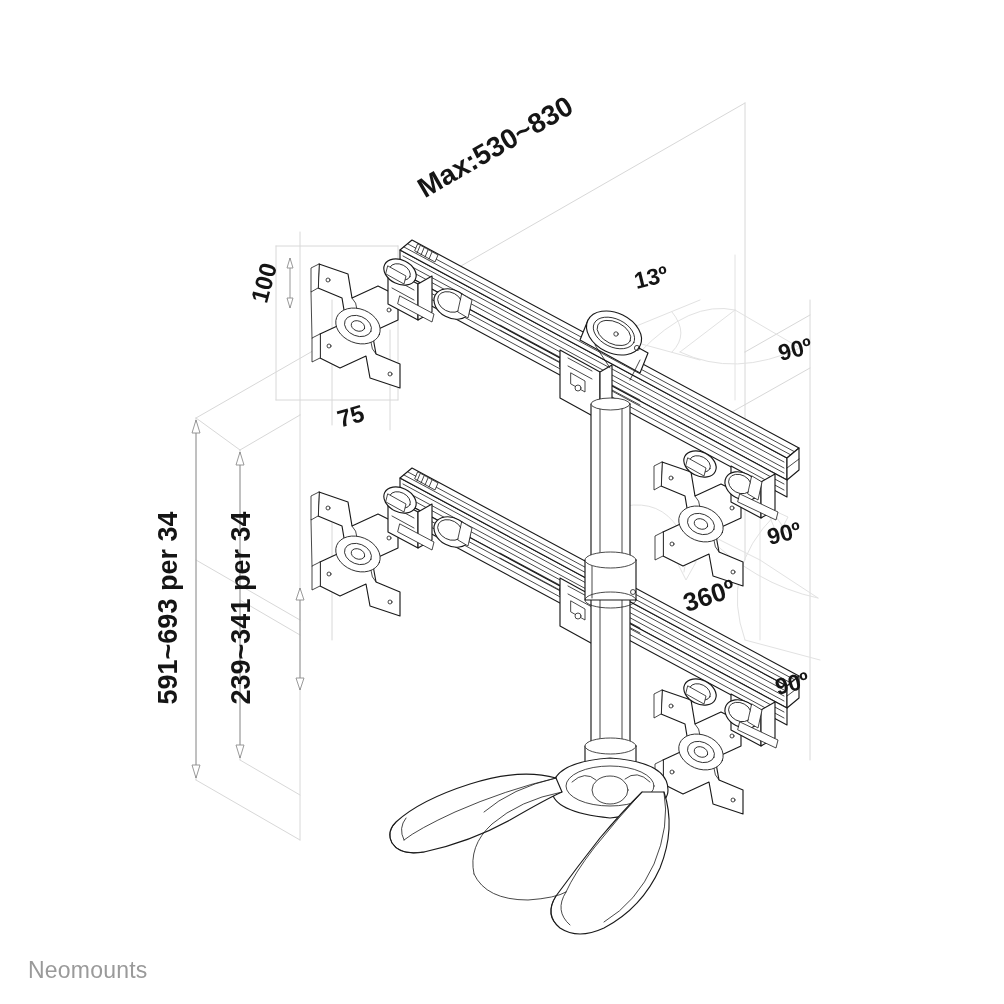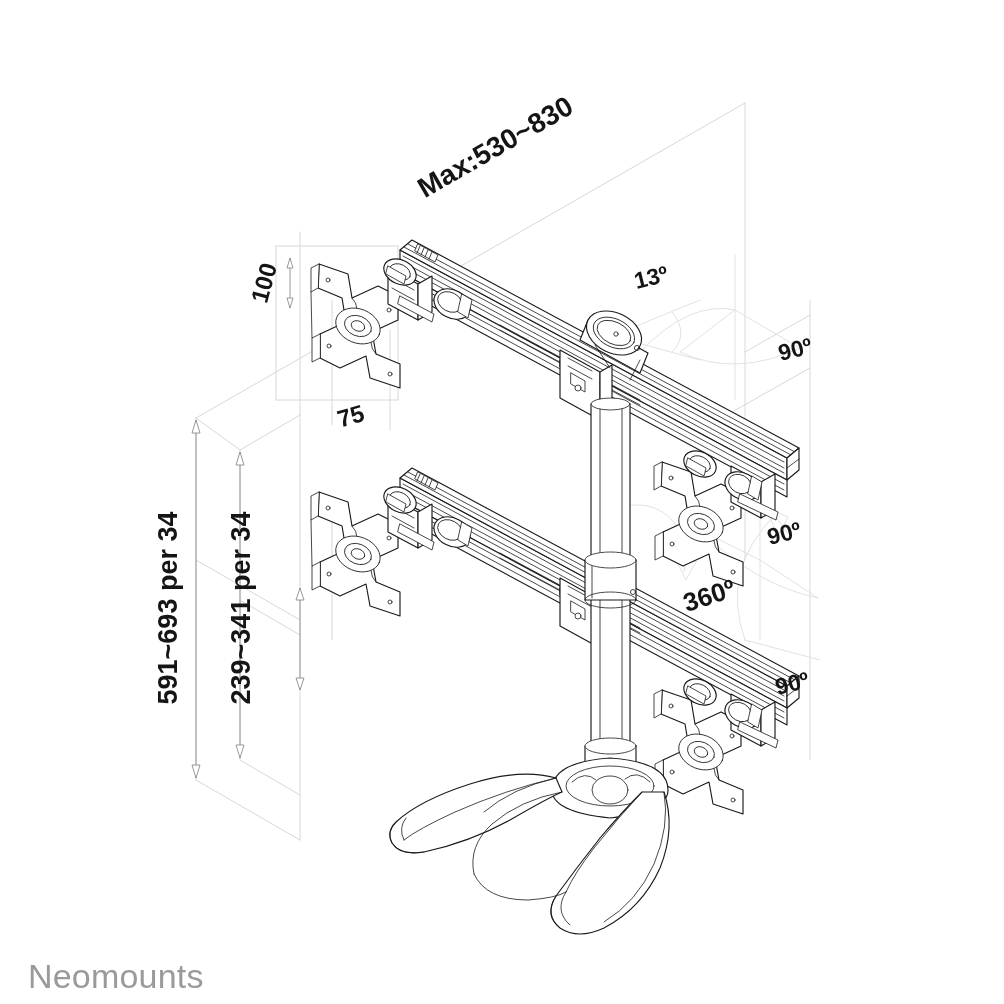--- a/index.html
+++ b/index.html
@@ -23,21 +23,21 @@
     left: 0;
     top: 0;
     width: 1004px;
     height: 1004px;
   }
   .brand {
     position: absolute;
     left: 28px;
     top: 957px;
     font-family: "Liberation Sans", sans-serif;
-    font-size: 34px;
+    font-size: 23px;
     font-weight: 400;
     color: #9a9a9a;
     letter-spacing: 0.2px;
     white-space: nowrap;
   }
   
   .dimtext {
     font-family: "Liberation Sans", sans-serif;
     font-weight: bold;
     fill: #151515;

